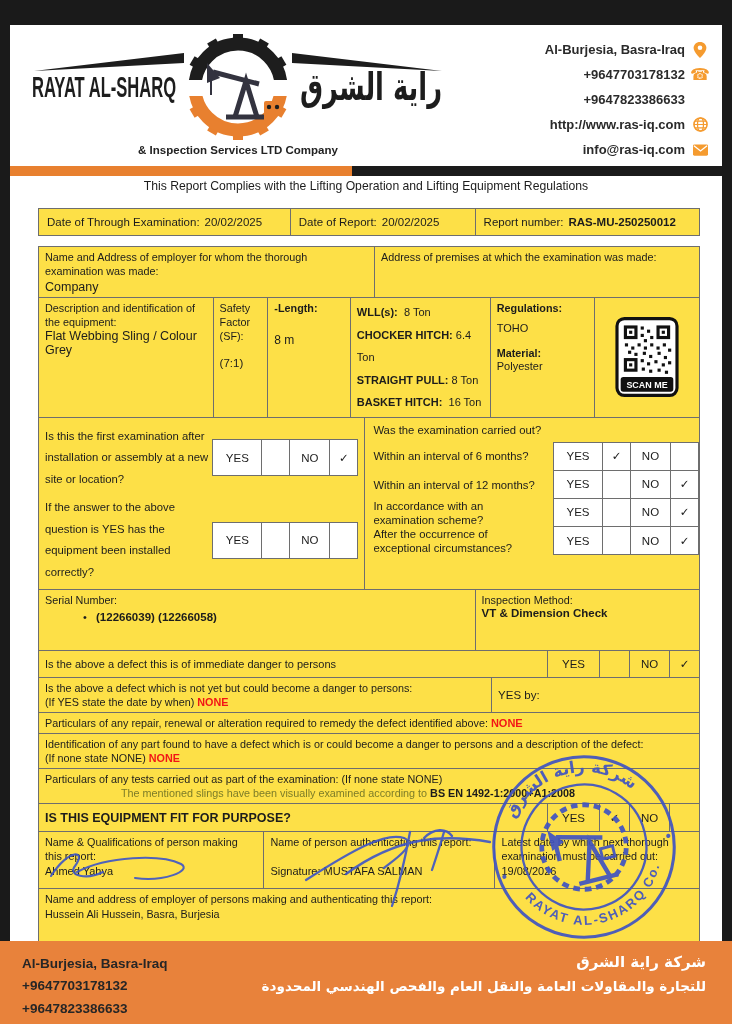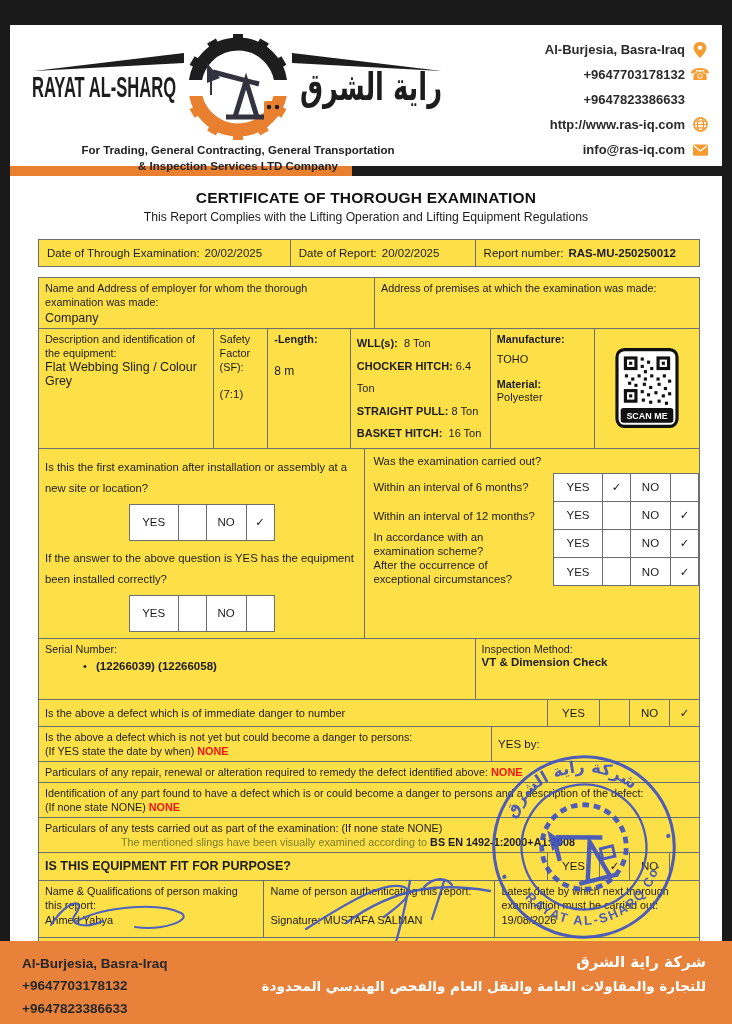--- a/index.html
+++ b/index.html
@@ -48,21 +48,21 @@
   .yn > div:first-child { border-left:none; }
   .yn .w-yes { width:48px; } .yn .w-chk { width:28px; } .yn .w-no { width:40px; }
   .yn-stack { margin-top:-1px; }
   
   .yn-flat { display:flex; align-self:stretch; }
   .yn-flat > div { border-left:1px solid #6e6e6e; display:flex; align-items:center; justify-content:center;
     font-size:11.5px; }
   .yn-flat .w-yes { width:52px; } .yn-flat .w-chk { width:30px; } .yn-flat .w-no { width:40px; }
   .chk { font-size:13px; font-weight:bold; }
 
-  .q-left-block { display:flex; align-items:center; gap:4px;flex-direction:column; }
+  .q-left-block { display:flex; align-items:center; gap:4px; }
   .q-left-text { flex:1; font-size:11.3px; line-height:1.9; }
   .rq-row { display:flex; align-items:center; }
   .rq-text { flex:1; font-size:11.3px; line-height:1.25; padding-right:6px; }
 
   .sig-cell { position:relative; overflow:visible; }
   .sig-svg { position:absolute; pointer-events:none; }
 
   .stamp { position:absolute; left:478px; top:726px; width:192px; height:192px;
     transform:rotate(-14deg); opacity:.92; z-index:6; pointer-events:none; }
 
@@ -132,21 +132,20 @@
           <g>
             <rect x="26" y="14" width="18" height="13" rx="2" fill="#E8802F"></rect>
             <circle cx="31" cy="20" r="2.2" fill="#1d1d1d"></circle>
             <circle cx="39" cy="20" r="2.2" fill="#1d1d1d"></circle>
           </g>
 
           <text x="-62" y="10" text-anchor="end" font-size="30" font-weight="bold" fill="#1d1d1d" textLength="144" lengthAdjust="spacingAndGlyphs">RAYAT AL-SHARQ</text>
           <text x="62" y="13" font-size="38" font-weight="bold" fill="#1d1d1d" class="ar" textLength="142" lengthAdjust="spacingAndGlyphs">راية الشرق</text>
         </svg>
         <div class="tagline">
-          <div>For Trading, General Contracting, General Transportation</div>
           <div>&amp; Inspection Services LTD Company</div>
         </div>
       </div>
 
       <div class="contacts">
         <div class="c-line">
           <span>Al-Burjesia, Basra-Iraq</span>
           <span class="c-ico">
             <svg width="14" height="16" viewBox="0 0 14 16">
                 <path d="M7 0C3.2 0 .6 2.7.6 6c0 4 6.4 10 6.4 10s6.4-6 6.4-10C13.4 2.7 10.8 0 7 0z" fill="#F59B2F"></path>
@@ -179,21 +178,20 @@
                 <rect width="16" height="12" rx="1.5" fill="#F59B2F"></rect>
                 <path d="M1 1.5 8 7l7-5.5" fill="none" stroke="#fff" stroke-width="1.4"></path>
               </svg>
           </span>
         </div>
       </div>
     </div>
 
     <div class="bar"></div>
 
-    <div class="doc-title">CERTIFICATE OF THOROUGH EXAMINATION</div>
     <div class="doc-sub">This Report Complies with the Lifting Operation and Lifting Equipment Regulations</div>
 
     <div class="content">
 
       <div class="tbl dates">
         <div style="width:38%">
           <span>Date of Through Examination:</span>
           <span>20/02/2025</span>
         </div>
         <div style="width:28%">
@@ -231,21 +229,21 @@
             <div class="lbl b">-Length:</div>
             <div style="margin-top:18px;font-size:12px">8 m</div>
           </div>
           <div class="td" style="width:21.2%;line-height:2.05">
             <div><span class="b">WLL(s):</span>&nbsp;&nbsp;<span>8 Ton</span></div>
             <div><span class="b">CHOCKER HITCH:</span> <span>6.4 Ton</span></div>
             <div><span class="b">STRAIGHT PULL:</span> <span>8 Ton</span></div>
             <div><span class="b">BASKET HITCH:</span>&nbsp; <span>16 Ton</span></div>
           </div>
           <div class="td" style="width:15.8%">
-            <div class="lbl b">Manufacture:</div>
+            <div class="lbl b">Regulations:</div>
             <div style="margin-top:7px">TOHO</div>
             <div class="lbl b" style="margin-top:12px">Material:</div>
             <div>Polyester</div>
           </div>
           <div class="td" style="width:15.9%;display:flex;align-items:center;justify-content:center">
             <svg width="64" height="80" viewBox="0 0 60 76">
               <rect x="1.5" y="1.5" width="57" height="73" rx="7" fill="#fff" stroke="#111" stroke-width="3"></rect>
               <g fill="#111">
                 <rect x="8" y="8" width="13" height="13"></rect>
                   <rect x="39" y="8" width="13" height="13"></rect>
@@ -365,21 +363,21 @@
               <span class="b" style="font-size:11.5px">(12266039) (12266058)</span>
             </div>
           </div>
           <div class="td" style="width:22.6%">
             <div class="lbl">Inspection Method:</div>
             <div class="b" style="font-size:11.5px">VT &amp; Dimension Check</div>
           </div>
         </div>
 
         <div class="tr" style="min-height:27px">
-          <div class="td" style="flex:1;display:flex;align-items:center">Is the above a defect which is of immediate danger to number</div>
+          <div class="td" style="flex:1;display:flex;align-items:center">Is the above a defect this is of immediate danger to persons</div>
           <div class="yn-flat">
             <div class="w-yes">YES</div>
             <div class="w-chk chk"></div>
             <div class="w-no">NO</div>
             <div class="w-chk chk">✓</div>
           </div>
         </div>
 
         <div class="tr">
           <div class="td" style="width:68.5%">

